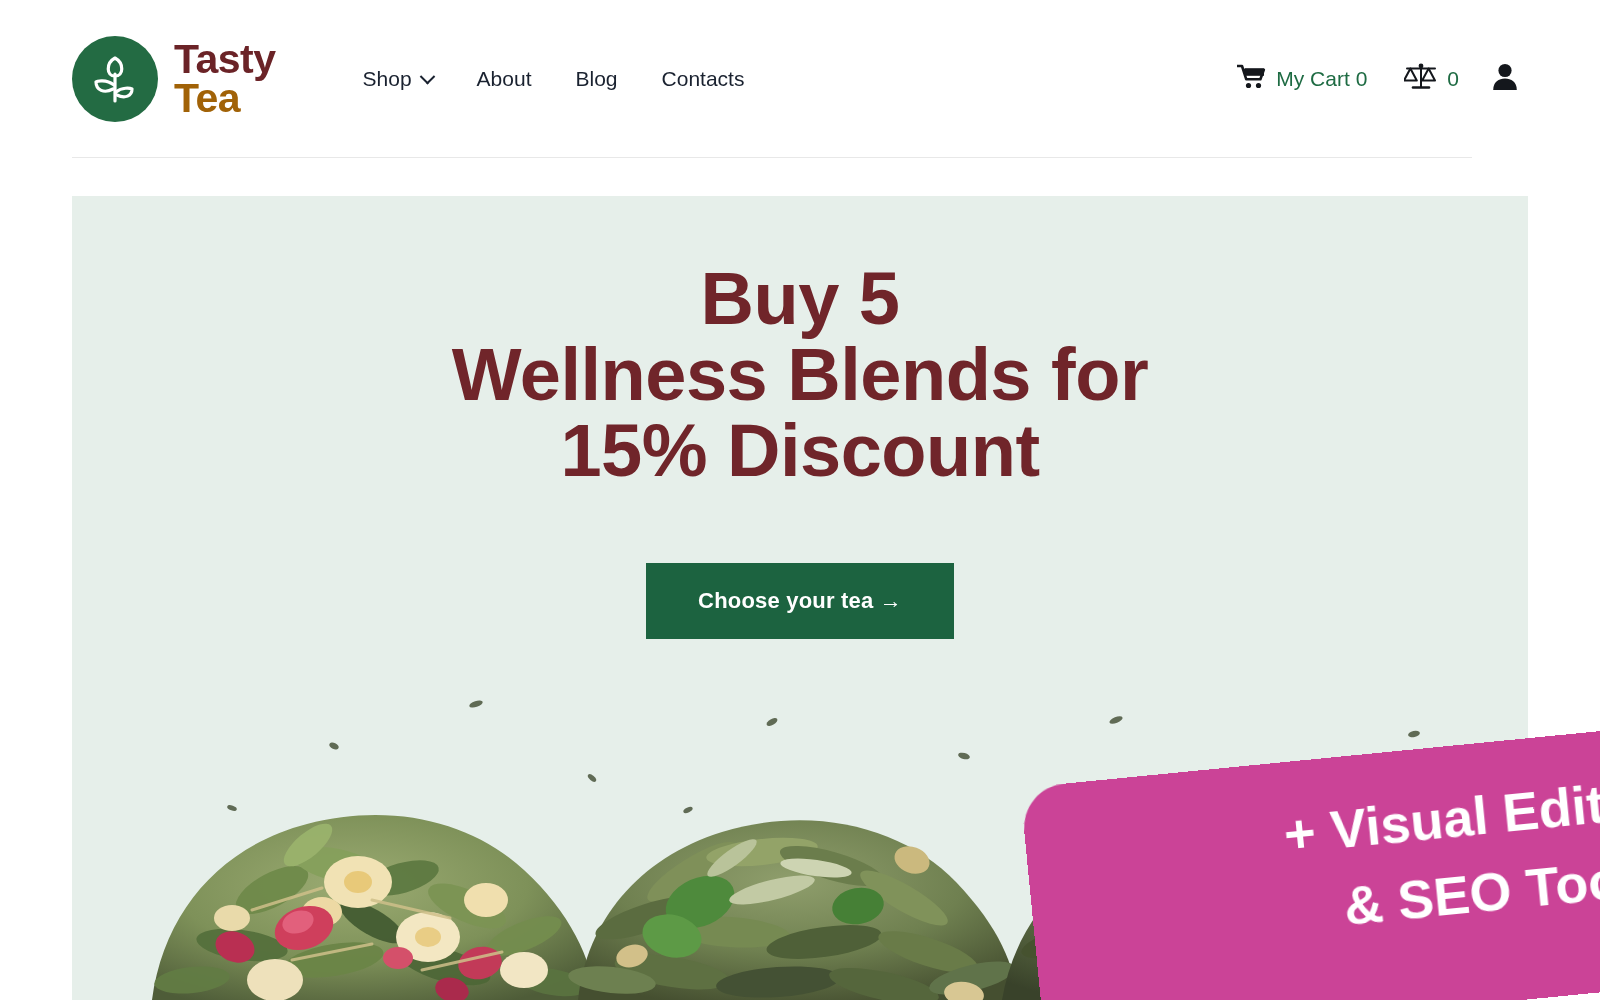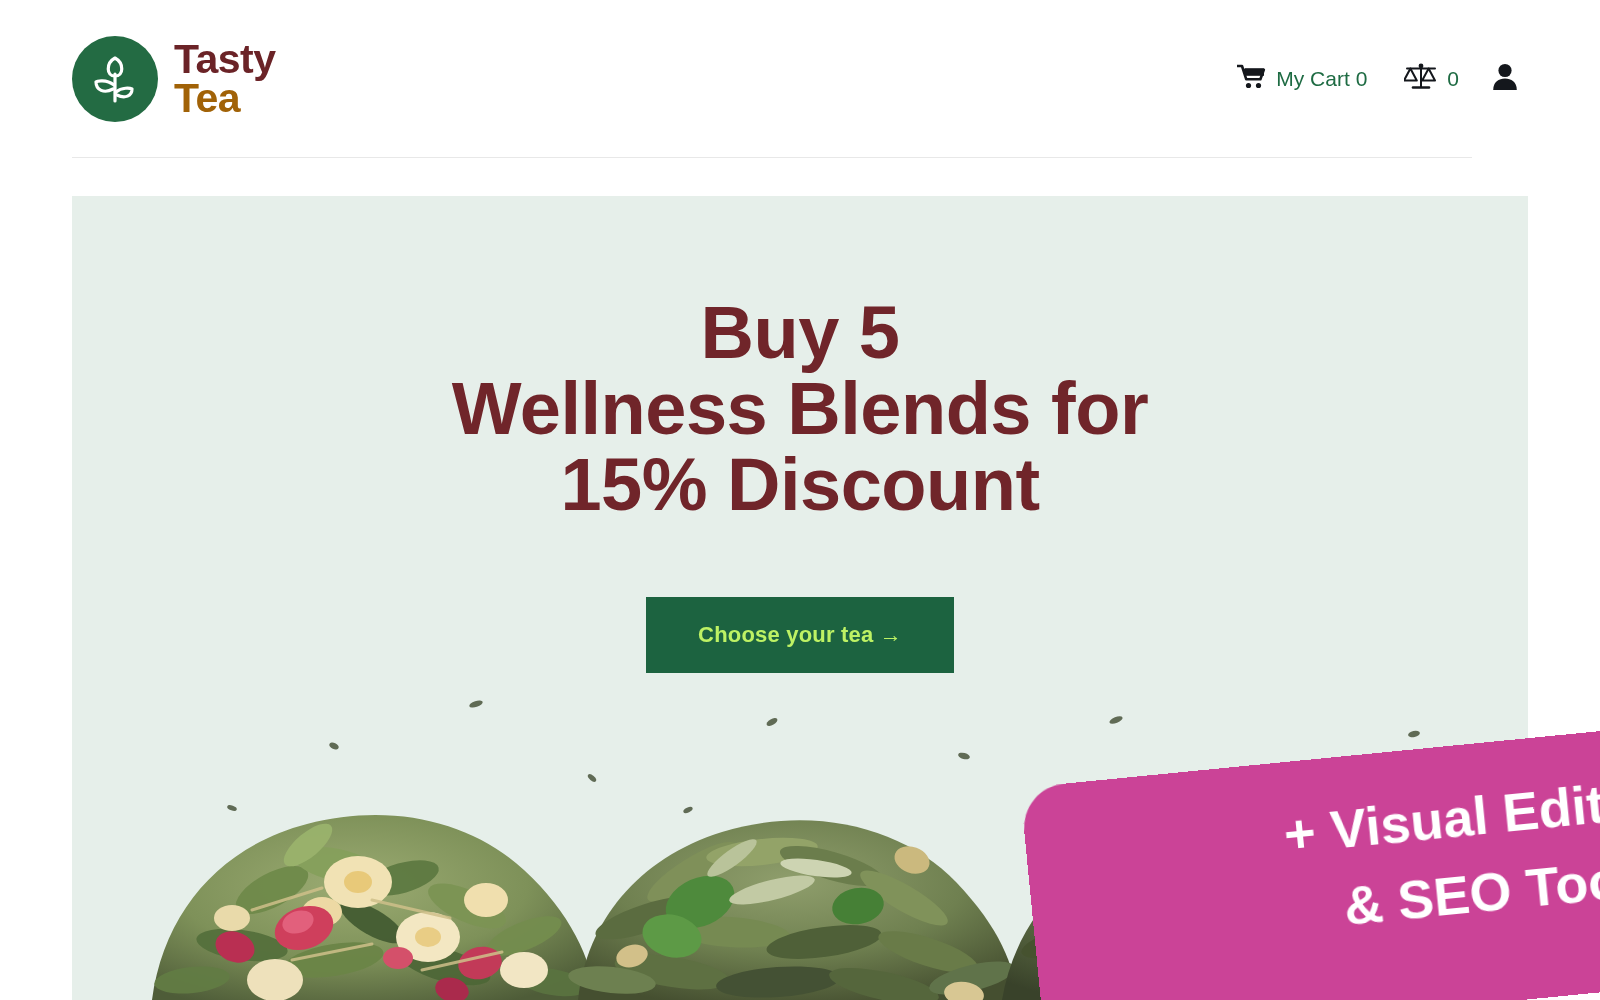--- a/index.html
+++ b/index.html
@@ -61,30 +61,30 @@
   #compare-tool { margin-right:18px; }
   .ico { display:block; }
 
   
   #hero {
     position:absolute; left:72px; top:196px; width:1456px; height:804px;
     background:#E6EFEA; overflow:hidden;
   }
   #hero-copy {
     position:absolute; left:0; top:0; width:100%;
-    padding-top:99px; text-align:center;
+    padding-top:65px; text-align:center;
   }
   #hero-title {
     font-size:74px; line-height:1.03; font-weight:700;
     color:#70252A; letter-spacing:-0.5px;
     white-space:pre-line;
   }
   #hero-cta {
     display:inline-block; margin-top:73px;
-    background:#1C6340; color:#bef264;
+    background:#1C6340; color:#ffffff;
     font-size:22px; font-weight:700;
     padding:25px 52px; border:none; cursor:pointer;
     letter-spacing:0.2px; white-space:nowrap;
   }
 
   
   #piles { position:absolute; left:0; bottom:0; width:1456px; height:340px; }
 
   
   #ribbon {
@@ -121,20 +121,35 @@
               <path d="M24 38 C30 33 38 34 40 35 C40 42 33 45 25 41"></path>
             </g>
           </svg>
         </span>
         <span id="logo-text">
           <span class="logo-word" id="logo-word-1">Tasty</span>
           <span class="logo-word" id="logo-word-2">Tea</span>
         </span>
       </a>
 
+      <nav id="nav">
+        <a class="nav-item">
+          <span>Shop</span>
+          <i class="chev"></i>
+        </a>
+        <a class="nav-item">
+          <span>About</span>
+        </a>
+        <a class="nav-item">
+          <span>Blog</span>
+        </a>
+        <a class="nav-item">
+          <span>Contacts</span>
+        </a>
+      </nav>
 
       <div id="tools">
 
         <div class="tool" id="cart-tool">
           <span class="ico">
             <svg width="30" height="26" viewBox="0 0 30 26" aria-hidden="true">
               <path d="M0 2 h5 l4.2 13.2 h14.2 l3.4 -9.4 h-18.8" fill="none" stroke="#14171c" stroke-width="2.6" stroke-linejoin="round" stroke-linecap="round"></path>
               <rect x="8" y="4.4" width="19" height="7.4" fill="#14171c"></rect>
               <circle cx="11.5" cy="21.5" r="2.6" fill="#14171c"></circle>
               <circle cx="21.5" cy="21.5" r="2.6" fill="#14171c"></circle>

